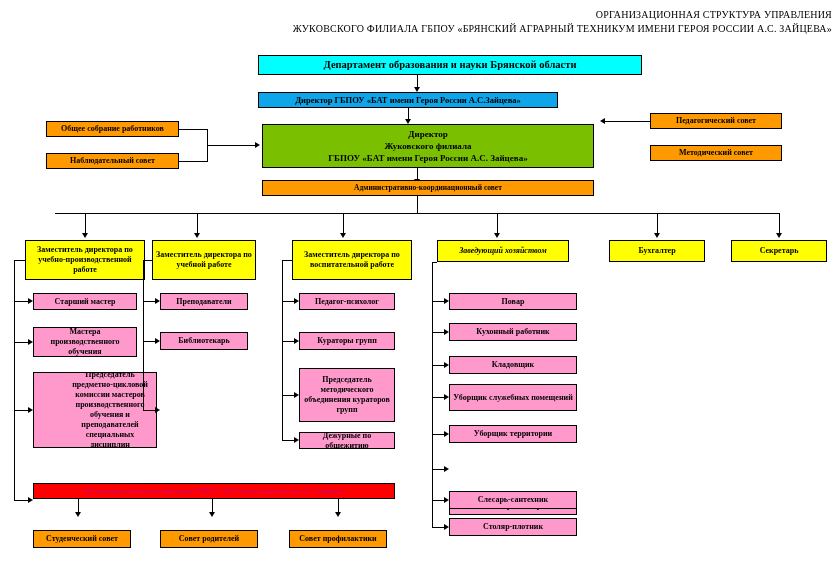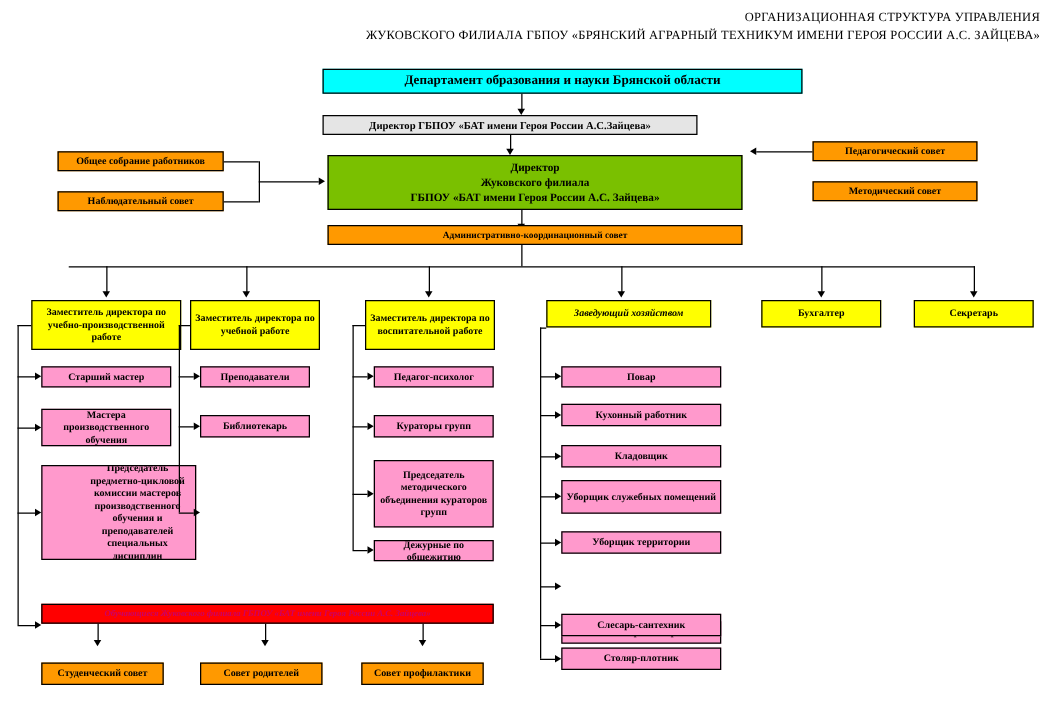--- a/index.html
+++ b/index.html
@@ -25,21 +25,21 @@
     display:flex;align-items:center;justify-content:center;
     text-align:center;
     font-size:8px;
     line-height:10px;
     font-weight:bold;
     color:#000;
     padding:1px 2px;
     overflow:hidden;
   }
   .cyan{background:#00ffff;}
-  .cyanlite{background:#e5e5e5;}
+  .cyanlite{background:#0ea5e9;}
   .green{background:#7ac000;}
   .orange{background:#ff9900;}
   .yellow{background:#ffff00;}
   .pink{background:#ff99cc;}
   .red{background:#ff0000;}
 
   .t-dept{font-size:10.5px;}
   .t-dir{font-size:8.5px;}
   .t-green{font-size:9px;line-height:12px;}
   .t-admin{font-size:7.5px;}
@@ -137,21 +137,21 @@
 
   <div class="ln h" style="left:143px;top:341px;width:12px;"></div>
   <div class="arrow ar" style="left:155px;top:337.5px;"></div>
   <div class="box pink" style="left:160px;top:332px;width:88px;height:18px;">Библиотекарь</div>
 
   <div class="ln h" style="left:143px;top:410px;width:12px;"></div>
   <div class="arrow ar" style="left:155px;top:406.5px;"></div>
 
   <div class="ln v" style="left:343px;top:213px;height:21px;"></div>
   <div class="arrow ad" style="left:340px;top:233px;"></div>
-  <div class="box yellow" style="left:292px;top:240px;width:104px;height:40px;">Заместитель директора по воспитательной работе</div>
+  <div class="box yellow" style="left:292px;top:240px;width:120px;height:40px;">Заместитель директора по воспитательной работе</div>
 
   <div class="ln v" style="left:282px;top:260px;height:180px;"></div>
   <div class="ln h" style="left:282px;top:260px;width:10px;"></div>
 
   <div class="ln h" style="left:282px;top:301px;width:12px;"></div>
   <div class="arrow ar" style="left:294px;top:297.5px;"></div>
   <div class="box pink" style="left:299px;top:293px;width:96px;height:17px;">Педагог-психолог</div>
 
   <div class="ln h" style="left:282px;top:341px;width:12px;"></div>
   <div class="arrow ar" style="left:294px;top:337.5px;"></div>

